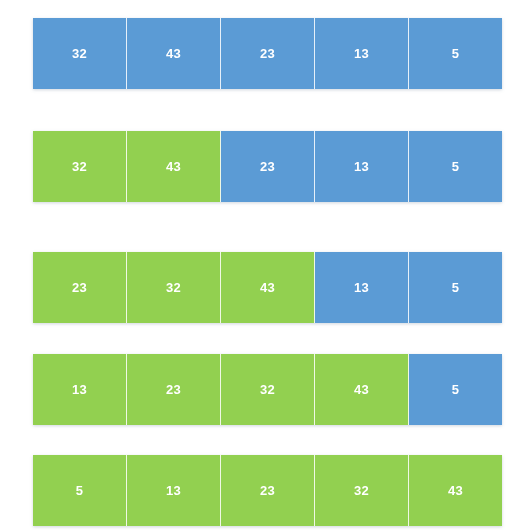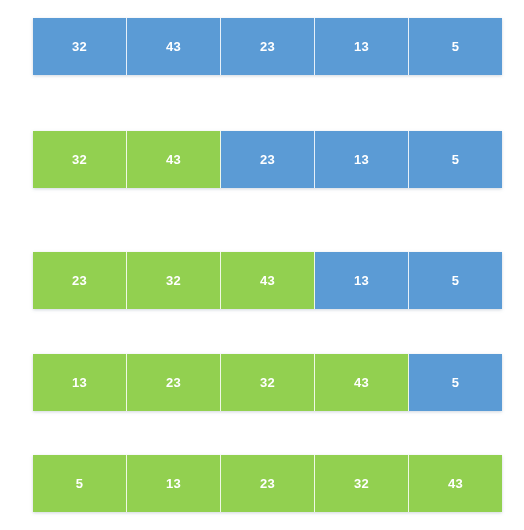--- a/index.html
+++ b/index.html
@@ -19,21 +19,21 @@
   #sort-visualization {
     position: relative;
     width: 524px;
     height: 530px;
   }
 
   .sort-row {
     position: absolute;
     left: 33px;
     width: 469px;
-    height: 57px;
+    height: 71px;
     display: flex;
     box-shadow: 0 1px 3px rgba(120, 140, 160, 0.35);
   }
 
   .sort-cell {
     flex: 1 1 0;
     position: relative;
     display: flex;
     align-items: center;
     justify-content: center;

